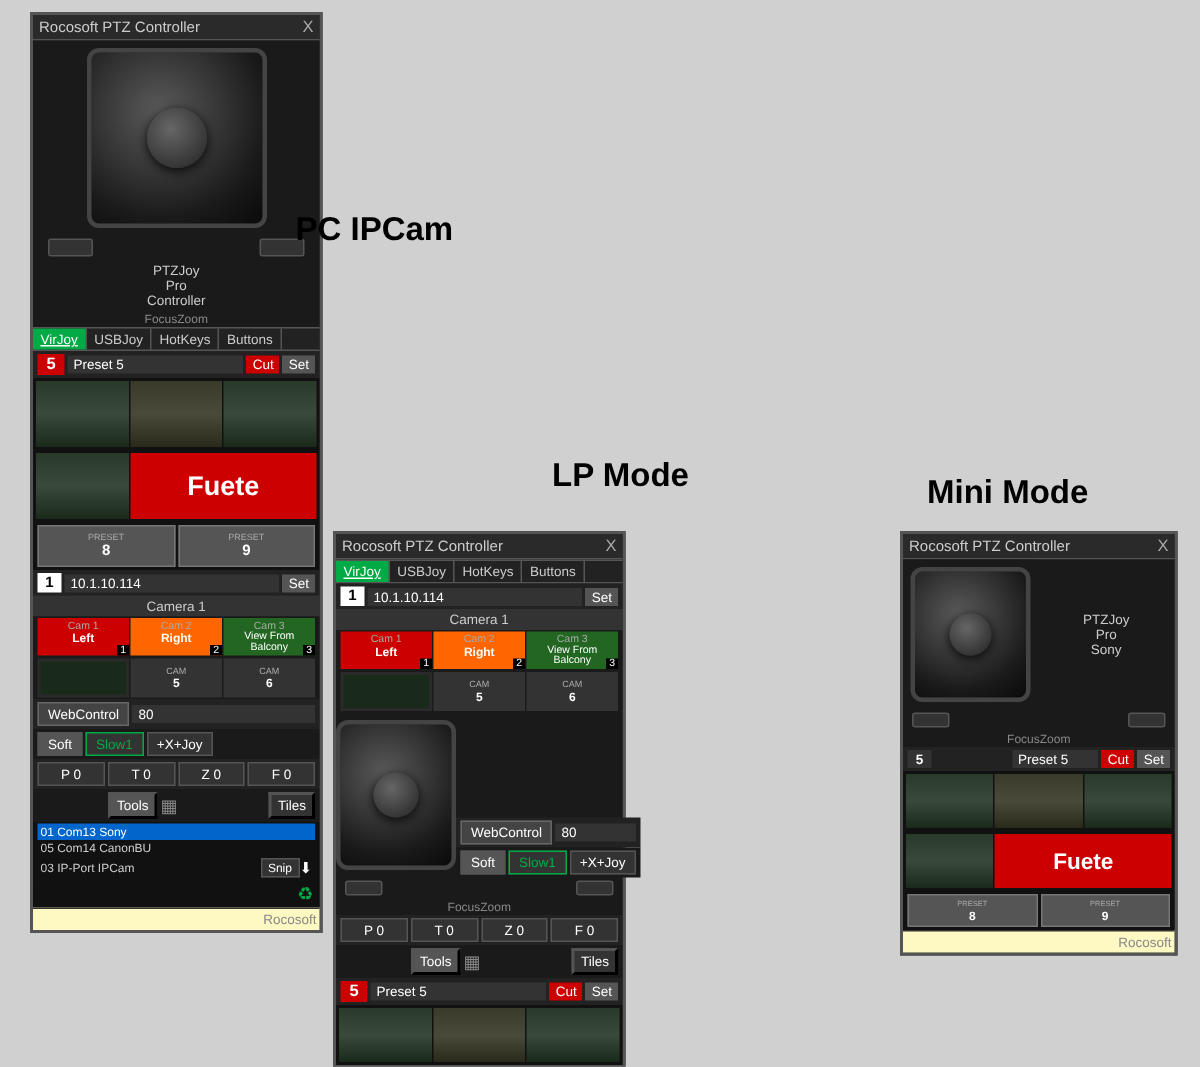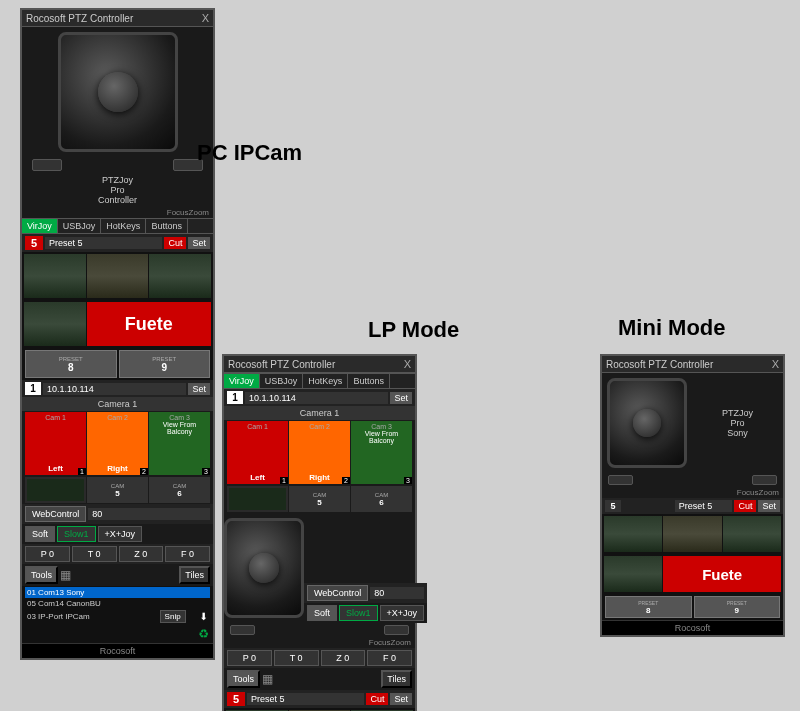--- a/index.html
+++ b/index.html
@@ -80,20 +80,21 @@
     .tab {
       padding: 2px 5px;
       font-size: 9px;
       cursor: pointer;
       color: #ccc;
       border-right: 1px solid #555;
     }
     .tab.active {
       background: #00aa44;
       color: #fff;
+      text-decoration: underline;
     }
 
     
     .preset-bar {
       display: flex;
       align-items: center;
       padding: 2px 3px;
       gap: 2px;
       background: #222;
     }
@@ -204,21 +205,21 @@
       color: #fff;
       font-size: 7px;
       padding: 2px 1px;
       text-align: center;
       cursor: pointer;
       position: relative;
     }
     .cam-btn.active-red { background: #cc0000; }
     .cam-btn.active-orange { background: #ff6600; }
     .cam-btn .cam-title { color: #aaa; font-size: 7px; }
-    .cam-btn .cam-name { font-size: 8px; font-weight: bold; margin-top: 43px; }
+    .cam-btn .cam-name { font-size: 8px; font-weight: bold; }
     .cam-num-badge {
       position: absolute;
       bottom: 0;
       right: 0;
       background: #000;
       color: #fff;
       font-size: 7px;
       padding: 0 2px;
     }
 
@@ -309,20 +310,21 @@
       padding: 2px 3px;
       gap: 2px;
       background: #1a1a1a;
     }
     .tools-btn {
       background: #555;
       color: #fff;
       font-size: 9px;
       padding: 2px 4px;
       cursor: pointer;
+      margin-left: 47px;
     }
     .tiles-btn {
       background: #333;
       color: #fff;
       font-size: 9px;
       padding: 2px 4px;
       cursor: pointer;
       margin-left: auto;
     }
     .grid-icon {
@@ -370,43 +372,43 @@
     
     .recycle-icon {
       color: #00aa44;
       font-size: 12px;
       cursor: pointer;
     }
 
     
     .focus-zoom-row {
       display: flex;
-      justify-content: flex-end;
+      justify-content: center;
       padding: 1px 4px;
       color: #888;
       font-size: 8px;
       background: #1a1a1a;
     }
 
     
     .ptzjoy-label {
       text-align: center;
       color: #ccc;
       font-size: 9px;
       padding: 2px;
       background: #1a1a1a;
     }
 
     
     .bottom-label {
-      text-align: center;
+      text-align: right;
       color: #888;
       font-size: 9px;
       padding: 2px;
-      background: #000000;
+      background: #fef9c3;
       border-top: 1px solid #333;
     }
 
     
     .thumb-people {
       background: linear-gradient(180deg, #2a3a2a 0%, #3a4a3a 50%, #1a2a1a 100%);
     }
     .thumb-people2 {
       background: linear-gradient(180deg, #3a3a2a 0%, #4a4a3a 50%, #2a2a1a 100%);
     }
@@ -548,37 +550,37 @@
 
   <div class="cam-list">
     <div class="cam-list-item selected">
       <span>01 Com13 Sony</span>
     </div>
     <div class="cam-list-item">
       <span>05 Com14 CanonBU</span>
     </div>
     <div class="cam-list-item snip-row">
       <span>03 IP-Port IPCam</span>
-      <div style="display:flex;align-items:center;gap:14px;">
+      <div style="display:flex;align-items:center;gap:0;">
         <button class="snip-btn">Snip</button>
         <span class="dl-arrow">⬇</span>
       </div>
     </div>
   </div>
 
   <div style="background:#111;padding:2px 4px;display:flex;justify-content:flex-end;">
     <span class="recycle-icon">♻</span>
   </div>
 
   <div class="bottom-label">Rocosoft</div>
 </div>
 
 <div class="mode-label" style="left:197px; top:140px;">PC IPCam</div>
 
-<div class="mode-label" style="left:368px; top:317px;">LP Mode</div>
+<div class="mode-label" style="left:368px; top:304px;">LP Mode</div>
 
 <div class="mode-label" style="left:618px; top:315px;">Mini Mode</div>
 
 <div class="ptz-panel" style="left:222px; top:354px; width:195px;">
   <div class="panel-titlebar">
     <span>Rocosoft PTZ Controller</span>
     <span class="panel-close">X</span>
   </div>
 
   <div class="tab-bar">

